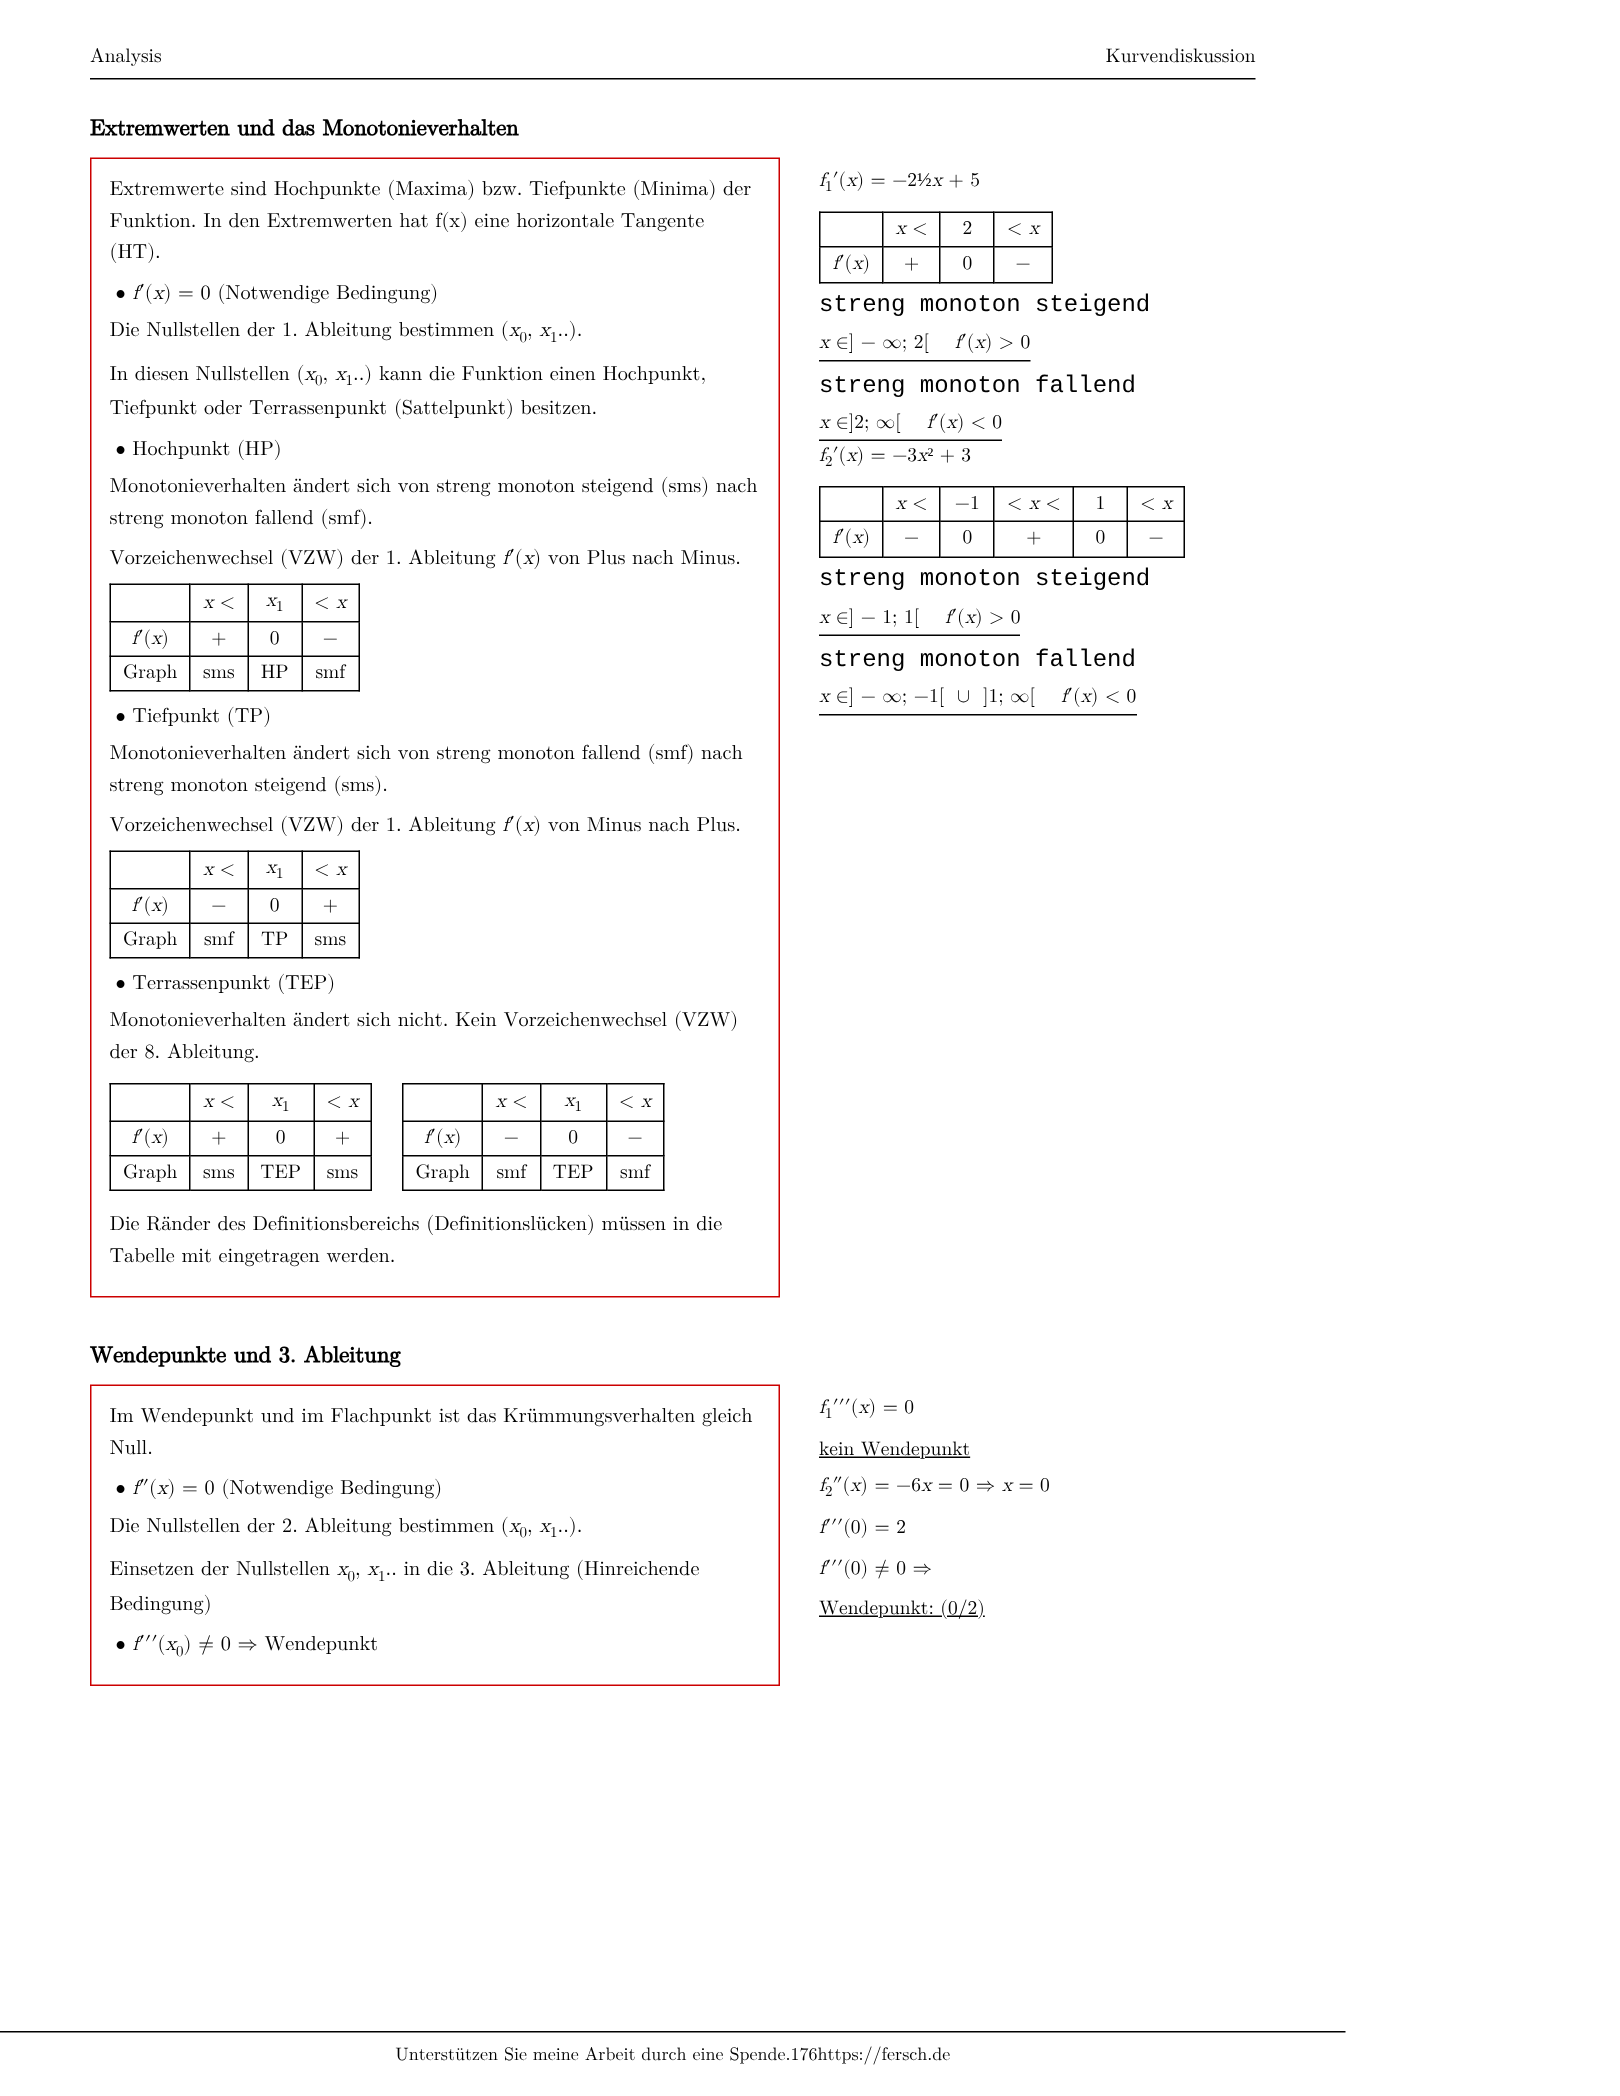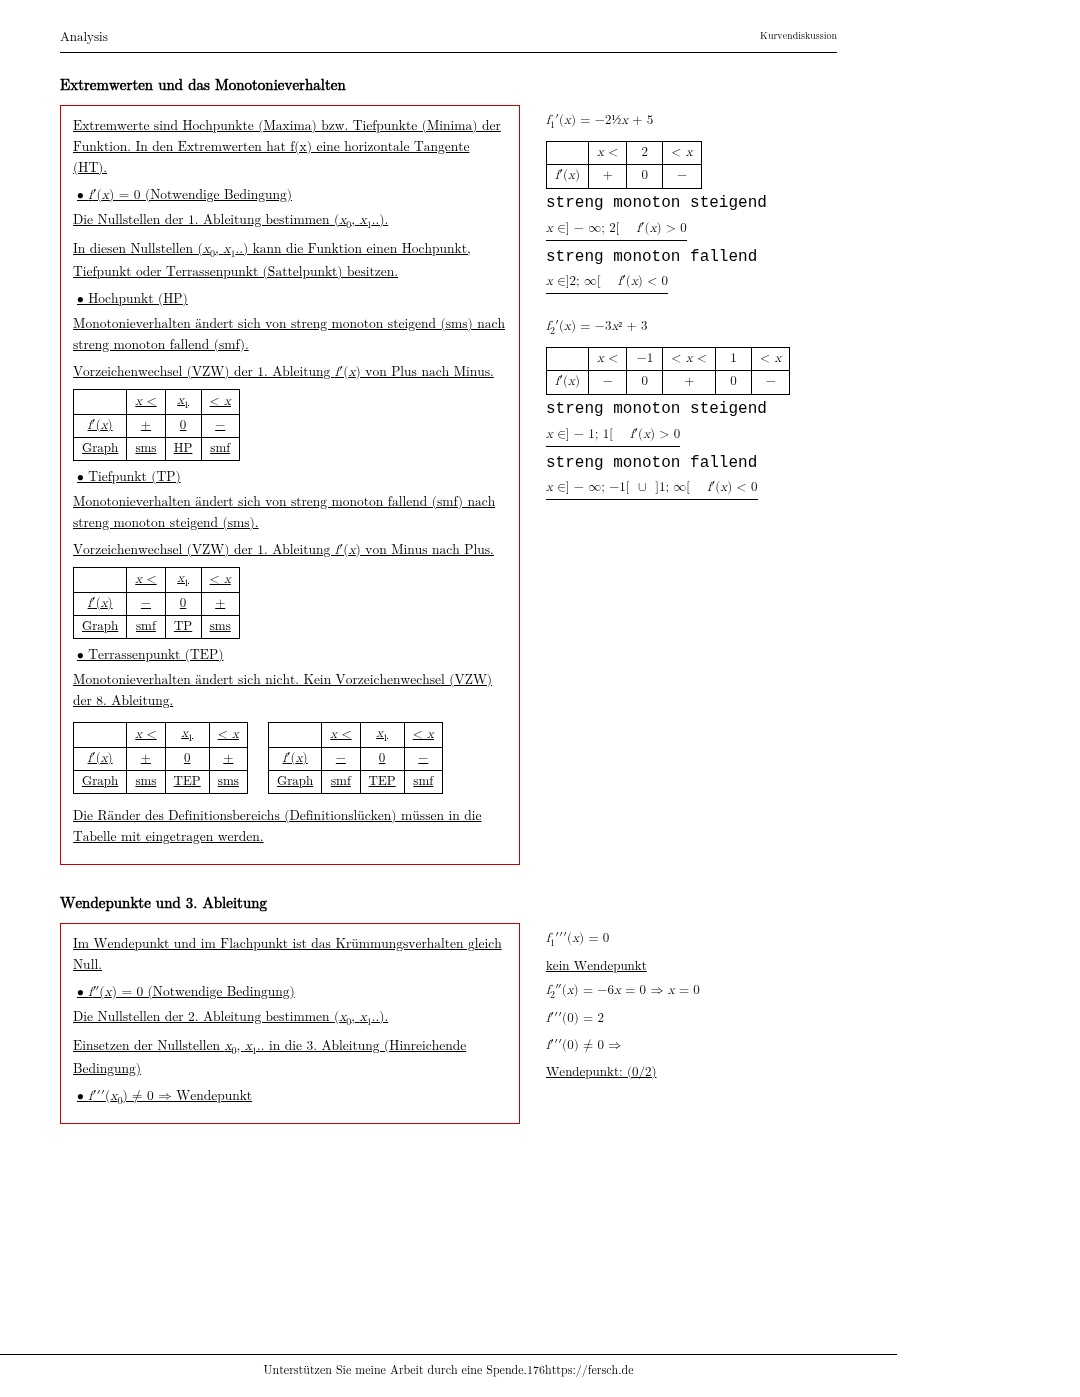--- a/index.html
+++ b/index.html
@@ -19,21 +19,21 @@
       position: relative;
     }
     .header {
       display: flex;
       justify-content: space-between;
       border-bottom: 1px solid #000;
       padding-bottom: 6px;
       margin-bottom: 24px;
     }
     .header-left { font-size: 13px; }
-    .header-right { font-size: 10px; }
+    .header-right { font-size: 13px; }
 
     h2 {
       font-size: 15px;
       font-weight: bold;
       margin-bottom: 10px;
     }
 
     .section {
       margin-bottom: 30px;
     }
@@ -42,21 +42,20 @@
       display: flex;
       gap: 16px;
     }
 
     .left-box {
       border: 1.5px solid #c00;
       padding: 10px 12px;
       flex: 0 0 460px;
       font-size: 13.5px;
       line-height: 1.55;
-      text-decoration: underline;
     }
 
     .right-box {
       flex: 1;
       padding: 6px 10px;
       font-size: 13px;
       line-height: 1.6;
     }
 
     p { margin-bottom: 6px; }
@@ -281,21 +280,21 @@
           </tr>
         </tbody>
           </table>
 
         <div class="monoton-label">streng monoton steigend</div>
         <div style="border-bottom:1px solid #000; display:inline-block; margin-bottom:4px;">
           <i>x</i> ∈] − ∞; 2[&nbsp;&nbsp;&nbsp;&nbsp;<i>f</i>′(<i>x</i>) &gt; 0
         </div>
         <br>
         <div class="monoton-label">streng monoton fallend</div>
-        <div style="border-bottom:1px solid #000; display:inline-block; margin-bottom:23px;">
+        <div style="border-bottom:1px solid #000; display:inline-block; margin-bottom:0;">
           <i>x</i> ∈]2; ∞[&nbsp;&nbsp;&nbsp;&nbsp;<i>f</i>′(<i>x</i>) &lt; 0
         </div>
 
         <div class="func-line">
           <span>
             <i>f</i><sub>2</sub>′(<i>x</i>) = −3<i>x</i>² + 3
           </span>
         </div>
 
         <table class="sign-table">

